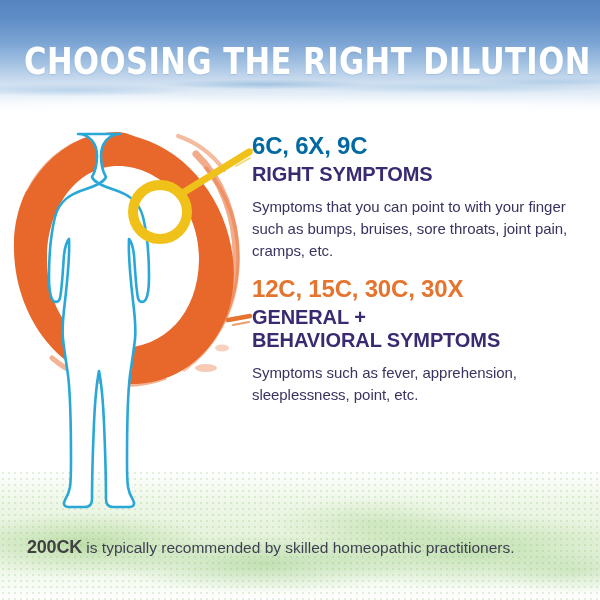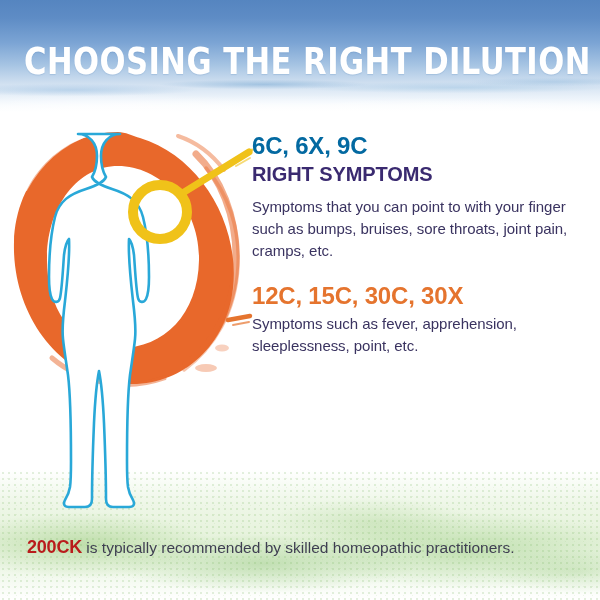--- a/index.html
+++ b/index.html
@@ -98,21 +98,21 @@
   }
   .graphic svg { display: block; }
 
   
   .content {
     position: absolute;
     left: 252px; top: 132px;
     width: 340px;
   }
   .block { margin-bottom: 0; }
-  .block-2 { margin-top: 20px; }
+  .block-2 { margin-top: 13px; }
 
   .dilutions {
     font-weight: 700;
     font-size: 24px;
     line-height: 28px;
     letter-spacing: -0.2px;
     margin: 0 0 3px 0;
   }
   .dilutions.yellow { color: #0369a1; }
   .dilutions.orange { color: #e5742e; }
@@ -138,21 +138,21 @@
   .footnote {
     position: absolute;
     left: 27px; top: 537px;
     width: 556px;
     font-size: 15.5px;
     line-height: 20px;
     color: #3f3f52;
     white-space: nowrap;
   }
   .footnote .strong {
-    color: #b91c1c;
+    color: #404040;
     font-weight: 700;
     font-size: 18px;
     letter-spacing: -0.2px;
   }
 </style>
 </head>
 <body>
 
 <div id="infographic">
 
@@ -250,20 +250,24 @@
   <div class="content">
 
     <div class="block">
       <p class="dilutions yellow">6C, 6X, 9C</p>
       <p class="subhead">RIGHT SYMPTOMS</p>
       <p class="body-text">Symptoms that you can point to with your finger such as bumps, bruises, sore throats, joint pain, cramps, etc.</p>
     </div>
 
     <div class="block block-2">
       <p class="dilutions orange">12C, 15C, 30C, 30X</p>
+      <p class="subhead">
+        <span>GENERAL +</span><br>
+        <span>BEHAVIORAL SYMPTOMS</span>
+      </p>
       <p class="body-text">Symptoms such as fever, apprehension, sleeplessness, point, etc.</p>
     </div>
   </div>
 
   <div class="footnote">
     <span class="strong">200CK</span><span> is typically recommended by skilled homeopathic practitioners.</span>
   </div>
 
 </div>
 

